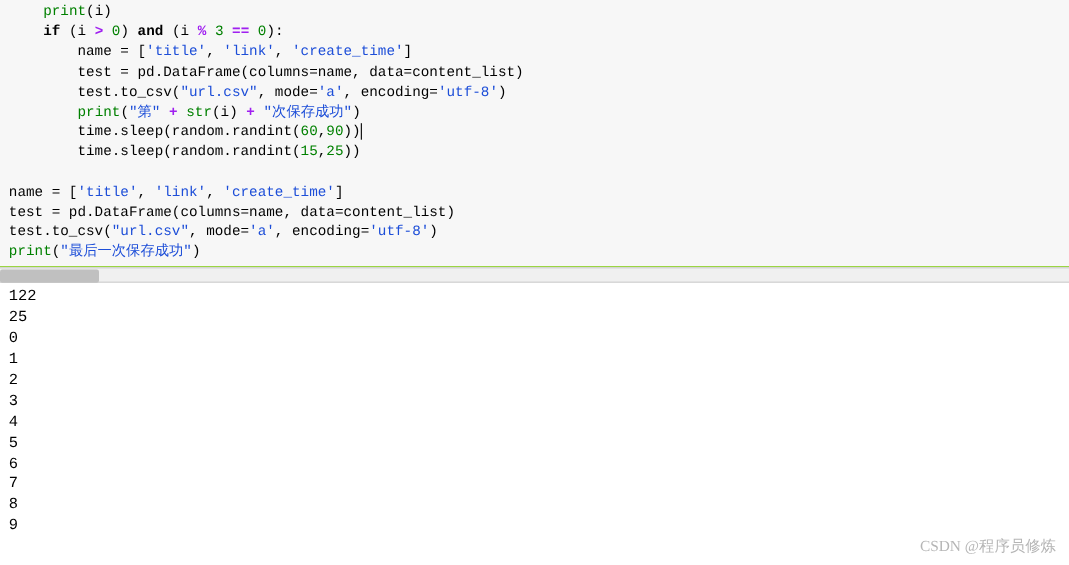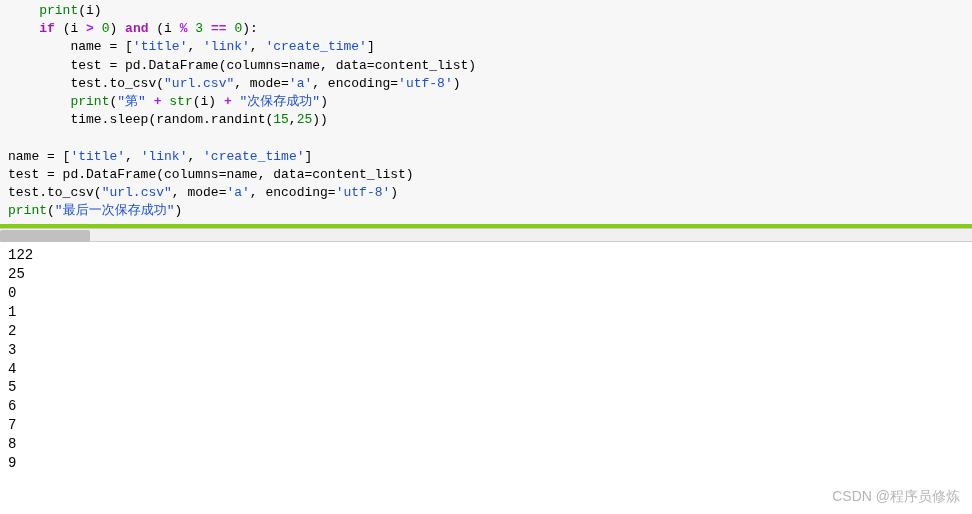--- a/index.html
+++ b/index.html
@@ -9,24 +9,24 @@
       background: #fff;
       width: 972px;
       height: 514px;
       overflow: hidden;
       position: relative;
     }
     .code-area {
       background: #f7f7f7;
       padding: 2px 8px 4px 8px;
       line-height: 1.4;
-      border-bottom: 4px solid #84cc16;
+      border-bottom: 1px solid #84cc16;
     }
     .line { white-space: pre; }
-    .kw { color: #a21caf; font-weight: bold; margin-top: 40px; }
+    .kw { color: #000000; font-weight: bold; margin-top: 40px; }
     .builtin { color: #008000; }
     .str { color: #1d4ed8; }
     .num { color: #008000; }
     .op { color: #a020f0; font-weight: bold; }
     .scrollbar {
       height: 14px;
       background: #f0f0f0;
       border-top: 1px solid #ccc;
       border-bottom: 1px solid #ccc;
       position: relative;
@@ -45,37 +45,38 @@
       font-family: "SimSun", "Courier New", monospace;
       font-size: 14px;
       line-height: 1.35;
       color: #000;
     }
     .watermark {
       position: absolute;
       right: 12px;
       bottom: 8px;
       color: rgba(120,120,120,0.55);
-      font-family: Liberation Sans, sans-serif;
+      font-family: Liberation Serif, serif;
       font-size: 14px;
     }
     .cursor {
       border-right: 1px solid #000;
     }
   </style>
 </head>
 <body>
 
 <div class="code-area">
   <div class="line">    <span class="builtin">print</span><span>(i)</span></div>
   <div class="line">    <span class="kw">if</span><span> (i </span><span class="op">&gt;</span><span> </span><span class="num">0</span><span>) </span><span class="kw">and</span><span> (i </span><span class="op">%</span><span> </span><span class="num">3</span><span> </span><span class="op">==</span><span> </span><span class="num">0</span><span>):</span></div>
   <div class="line"><span>        name = [</span><span class="str">'title'</span><span>, </span><span class="str">'link'</span><span>, </span><span class="str">'create_time'</span><span>]</span></div>
   <div class="line"><span>        test = pd.DataFrame(columns=name, data=content_list)</span></div>
   <div class="line"><span>        test.to_csv(</span><span class="str">"url.csv"</span><span>, mode=</span><span class="str">'a'</span><span>, encoding=</span><span class="str">'utf-8'</span><span>)</span></div>
   <div class="line"><span>        </span><span class="builtin">print</span><span>(</span><span class="str">"第"</span><span> </span><span class="op">+</span><span> </span><span class="builtin">str</span><span>(i) </span><span class="op">+</span><span> </span><span class="str">"次保存成功"</span><span>)</span></div>
+  <div class="line"><span>        time.sleep(random.randint(</span><span class="num">60</span><span>,</span><span class="num">90</span><span>))</span><span class="cursor"></span></div>
   <div class="line"><span>        time.sleep(random.randint(</span><span class="num">15</span><span>,</span><span class="num">25</span><span>))</span></div>
   <div class="line"> </div>
   <div class="line"><span>name = [</span><span class="str">'title'</span><span>, </span><span class="str">'link'</span><span>, </span><span class="str">'create_time'</span><span>]</span></div>
   <div class="line"><span>test = pd.DataFrame(columns=name, data=content_list)</span></div>
   <div class="line"><span>test.to_csv(</span><span class="str">"url.csv"</span><span>, mode=</span><span class="str">'a'</span><span>, encoding=</span><span class="str">'utf-8'</span><span>)</span></div>
   <div class="line"><span class="builtin">print</span><span>(</span><span class="str">"最后一次保存成功"</span><span>)</span></div>
 </div>
 
 <div class="scrollbar">
   <div class="scrollbar-thumb"></div>

